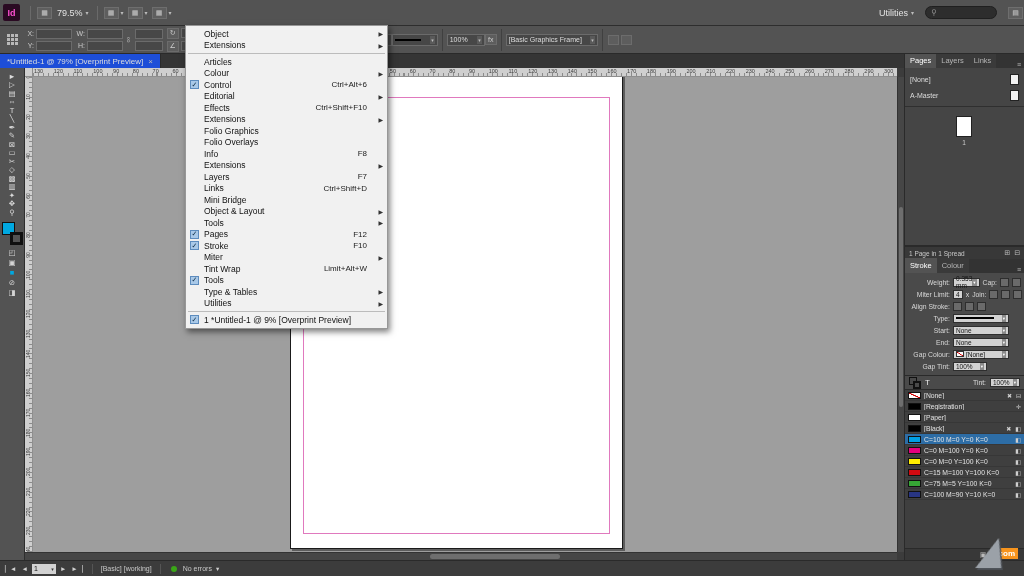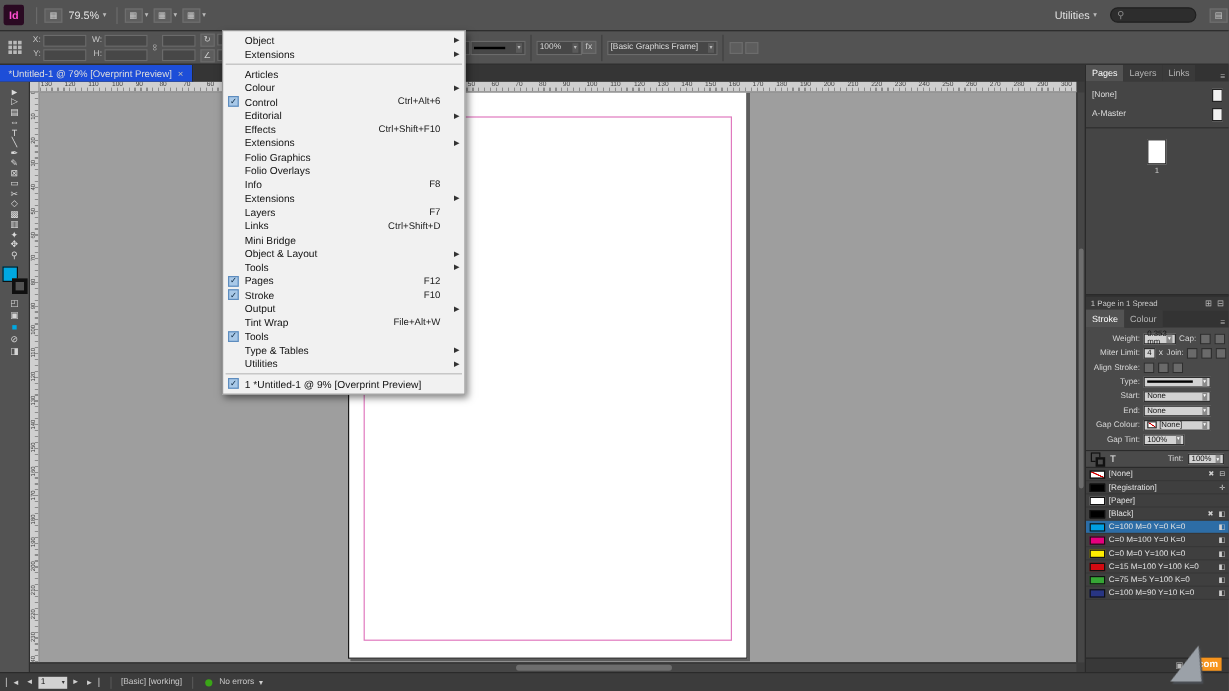--- a/index.html
+++ b/index.html
@@ -675,28 +675,28 @@
       <span class="mi-sub"></span>
     </div>
     <div class="menu-item">
       <span class="chk on">✓</span>
       <span class="mi-label">Stroke</span>
       <span class="mi-short">F10</span>
       <span class="mi-sub"></span>
     </div>
     <div class="menu-item">
       <span class="chk"></span>
-      <span class="mi-label">Output</span>
+      <span class="mi-label">Miter</span>
       <span class="mi-short"></span>
       <span class="mi-sub">▶</span>
     </div>
     <div class="menu-item">
       <span class="chk"></span>
       <span class="mi-label">Tint Wrap</span>
-      <span class="mi-short">File+Alt+W</span>
+      <span class="mi-short">Limit+Alt+W</span>
       <span class="mi-sub"></span>
     </div>
     <div class="menu-item">
       <span class="chk on">✓</span>
       <span class="mi-label">Tools</span>
       <span class="mi-short"></span>
       <span class="mi-sub"></span>
     </div>
     <div class="menu-item">
       <span class="chk"></span>

